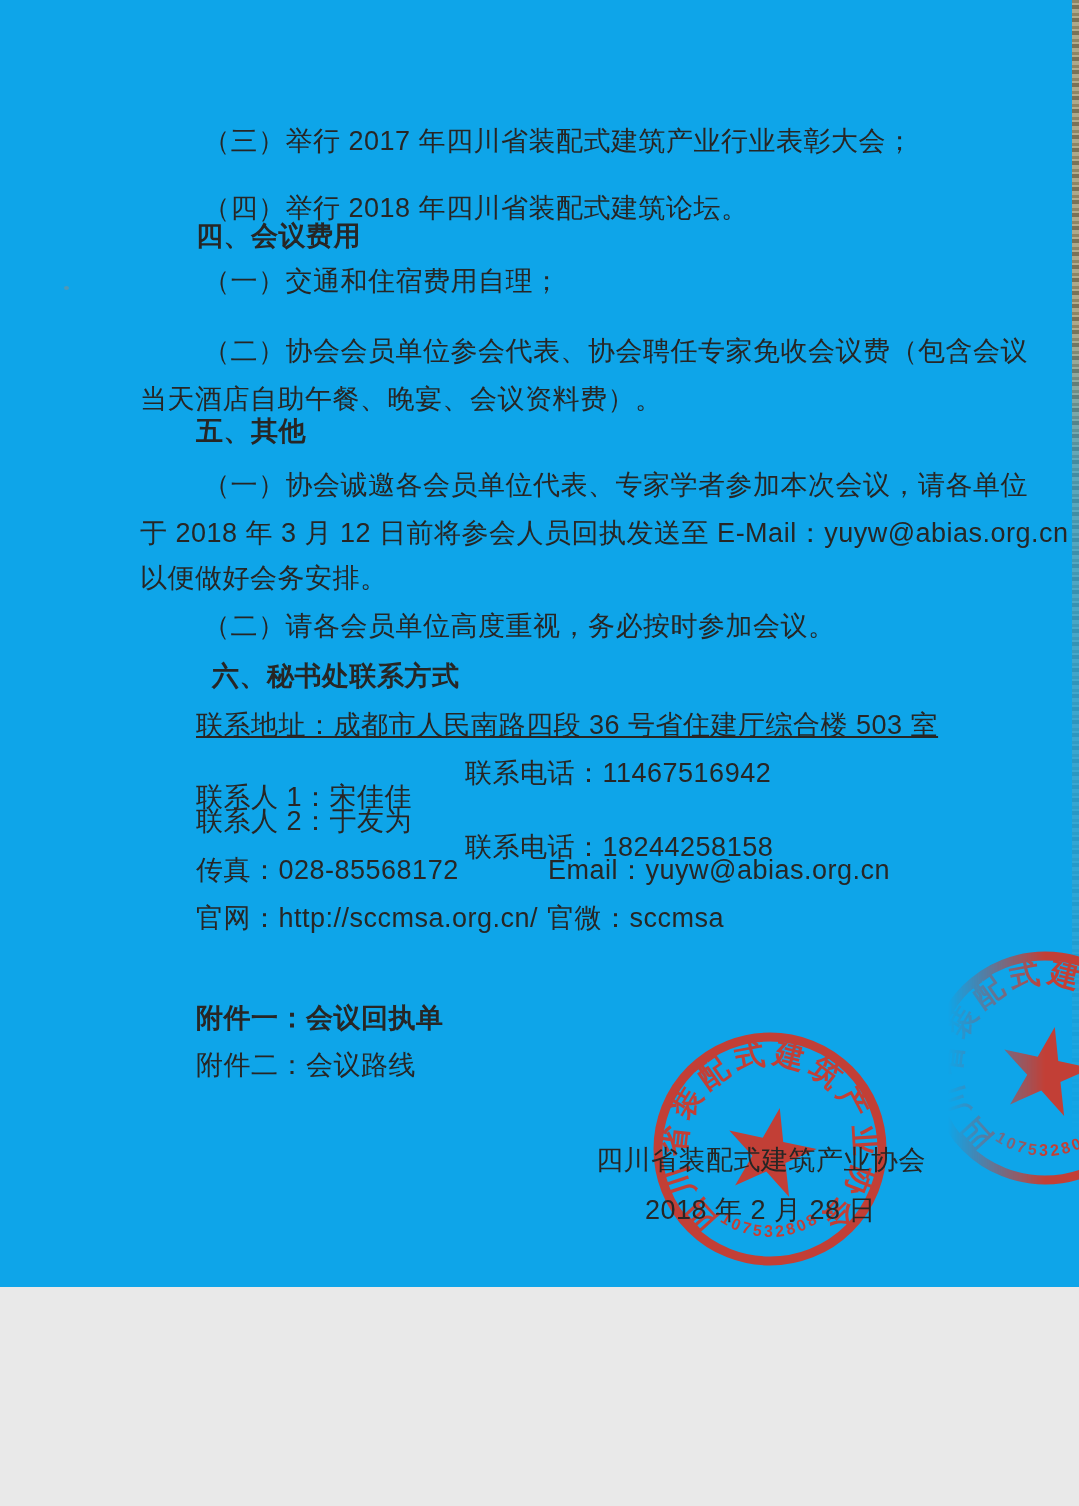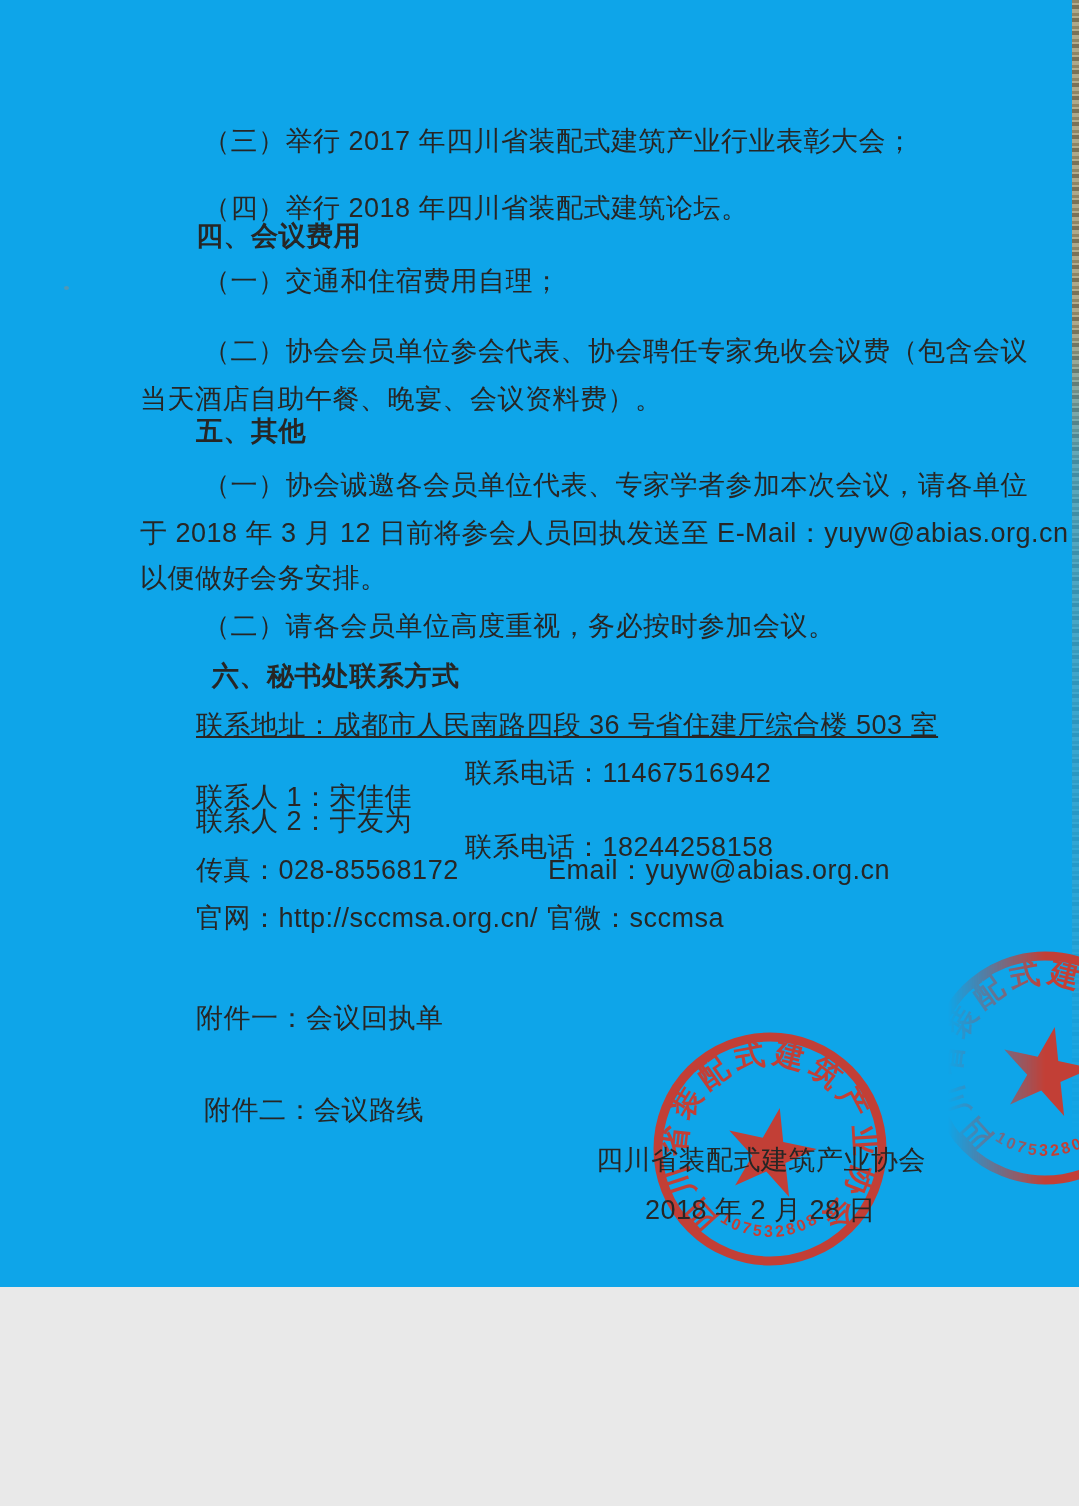--- a/index.html
+++ b/index.html
@@ -69,22 +69,22 @@
       <div class="tline bold" style="top: 661px; left: 212px;">六、秘书处联系方式</div>
       <div class="tline" style="top: 710px; left: 196px; text-decoration: underline;">联系地址：成都市人民南路四段 36 号省住建厅综合楼 503 室</div>
       <div class="tline" style="top: 758px; left: 196px; margin-top: 24px;">联系人 1：宋佳佳</div>
       <div class="tline" style="top: 758px; left: 465px;">联系电话：11467516942</div>
       <div class="tline" style="top: 806px; left: 196px;">联系人 2：于友为</div>
       <div class="tline" style="top: 806px; left: 465px; margin-top: 26px;">联系电话：18244258158</div>
       <div class="tline" style="top: 855px; left: 196px;">传真：028-85568172</div>
       <div class="tline" style="top: 855px; left: 548px;">Email：yuyw@abias.org.cn</div>
       <div class="tline" style="top: 903px; left: 196px;">官网：http://sccmsa.org.cn/</div>
       <div class="tline" style="top: 903px; left: 547px;">官微：sccmsa</div>
-      <div class="tline" style="top: 1003px; left: 196px;">附件一：会议回执单</div>
-      <div class="tline" style="top: 1050px; left: 204px; margin-top: 45px;">附件二：会议路线</div>
+      <div class="tline" style="top: 1003px; left: 196px; font-weight: bold;">附件一：会议回执单</div>
+      <div class="tline" style="top: 1050px; left: 196px;">附件二：会议路线</div>
       <div class="tline" style="top: 1145px; left: 596px;">四川省装配式建筑产业协会</div>
       <div class="tline" style="top: 1195px; left: 645px;">2018 年 2 月 28 日</div>
     </div>
 
   <div class="stamp" style="left:635px;top:1014px;">
     <svg width="270" height="270" viewBox="0 0 270 270">
       <defs>
         <path id="ring1" d="M 88.7 206.3 A 85 85 0 1 1 181.3 206.3" fill="none"></path>
         <path id="ser1" d="M 84.5 207 A 88 88 0 0 0 185.5 207" fill="none"></path>
       </defs>

